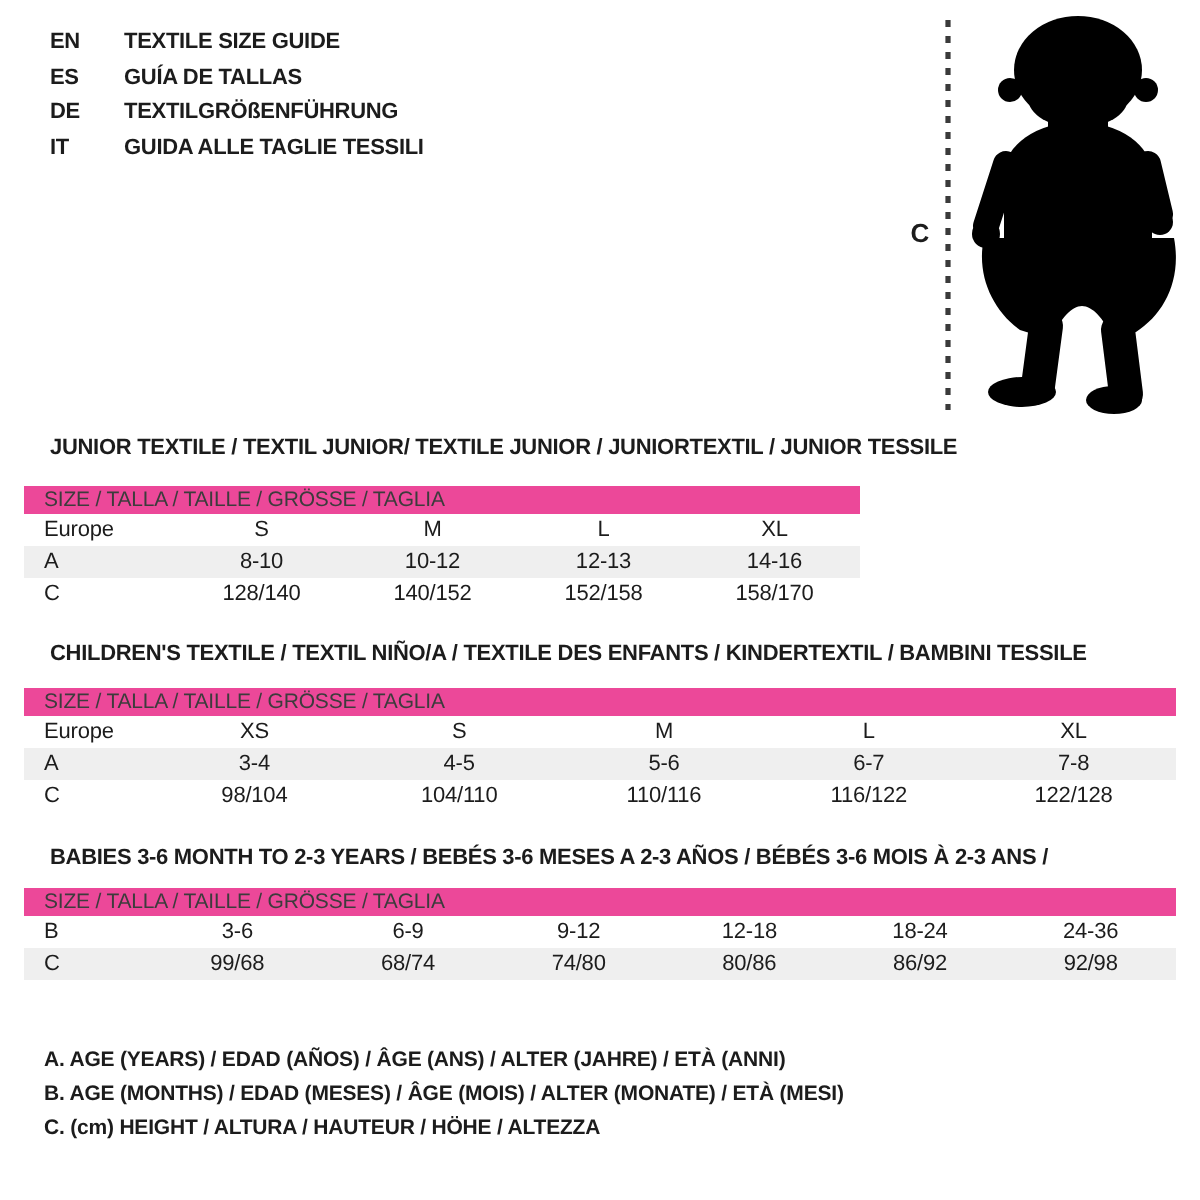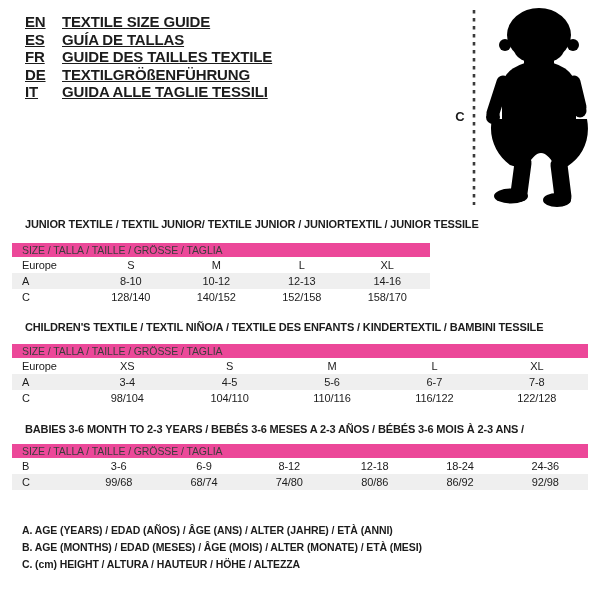--- a/index.html
+++ b/index.html
@@ -7,21 +7,21 @@
   body {
     background:#ffffff;
     font-family:"Liberation Sans", sans-serif;
     color:#1c1c1c;
     overflow:hidden;
   }
   .doc { position:absolute; inset:0; width:600px; height:600px; overflow:hidden; background:#fff; }
 
   
   .lang-list { position:absolute; left:25px; top:13px; }
-  .lang-row { display:flex; font-weight:700; font-size:15px; line-height:17.5px; letter-spacing:-0.15px; white-space:nowrap;text-decoration:underline; }
+  .lang-row { display:flex; font-weight:700; font-size:11px; line-height:17.5px; letter-spacing:-0.15px; white-space:nowrap; }
   .lang-code { width:37px; flex:0 0 37px; }
 
   
   .figure-wrap { position:absolute; left:448px; top:2px; width:150px; height:210px; }
   .figure-wrap svg { display:block; }
 
   
   .table-title {
     font-weight:700; font-size:11px; line-height:13px;
     margin-left:25px; letter-spacing:-0.15px; white-space:nowrap;
@@ -58,24 +58,20 @@
   <div class="lang-list">
     <div class="lang-row">
       <span class="lang-code">EN</span>
       <span class="lang-label">TEXTILE SIZE GUIDE</span>
     </div>
     <div class="lang-row">
       <span class="lang-code">ES</span>
       <span class="lang-label">GUÍA DE TALLAS</span>
     </div>
     <div class="lang-row">
-      <span class="lang-code">FR</span>
-      <span class="lang-label">GUIDE DES TAILLES TEXTILE</span>
-    </div>
-    <div class="lang-row">
       <span class="lang-code">DE</span>
       <span class="lang-label">TEXTILGRÖßENFÜHRUNG</span>
     </div>
     <div class="lang-row">
       <span class="lang-code">IT</span>
       <span class="lang-label">GUIDA ALLE TAGLIE TESSILI</span>
     </div>
   </div>
 
   <div class="figure-wrap">
@@ -173,21 +169,21 @@
   <section class="table-block t3">
     <div class="table-title">
       <div>BABIES 3-6 MONTH TO 2-3 YEARS / BEBÉS 3-6 MESES A 2-3 AÑOS / BÉBÉS 3-6 MOIS À 2-3 ANS /</div>
     </div>
     <div class="size-table">
       <div class="size-bar">SIZE / TALLA / TAILLE / GRÖSSE / TAGLIA</div>
       <div class="trow">
         <div class="cell label">B</div>
         <div class="cell">3-6</div>
         <div class="cell">6-9</div>
-        <div class="cell">8-12</div>
+        <div class="cell">9-12</div>
         <div class="cell">12-18</div>
         <div class="cell">18-24</div>
         <div class="cell">24-36</div>
       </div>
       <div class="trow">
         <div class="cell label">C</div>
         <div class="cell">99/68</div>
         <div class="cell">68/74</div>
         <div class="cell">74/80</div>
         <div class="cell">80/86</div>

